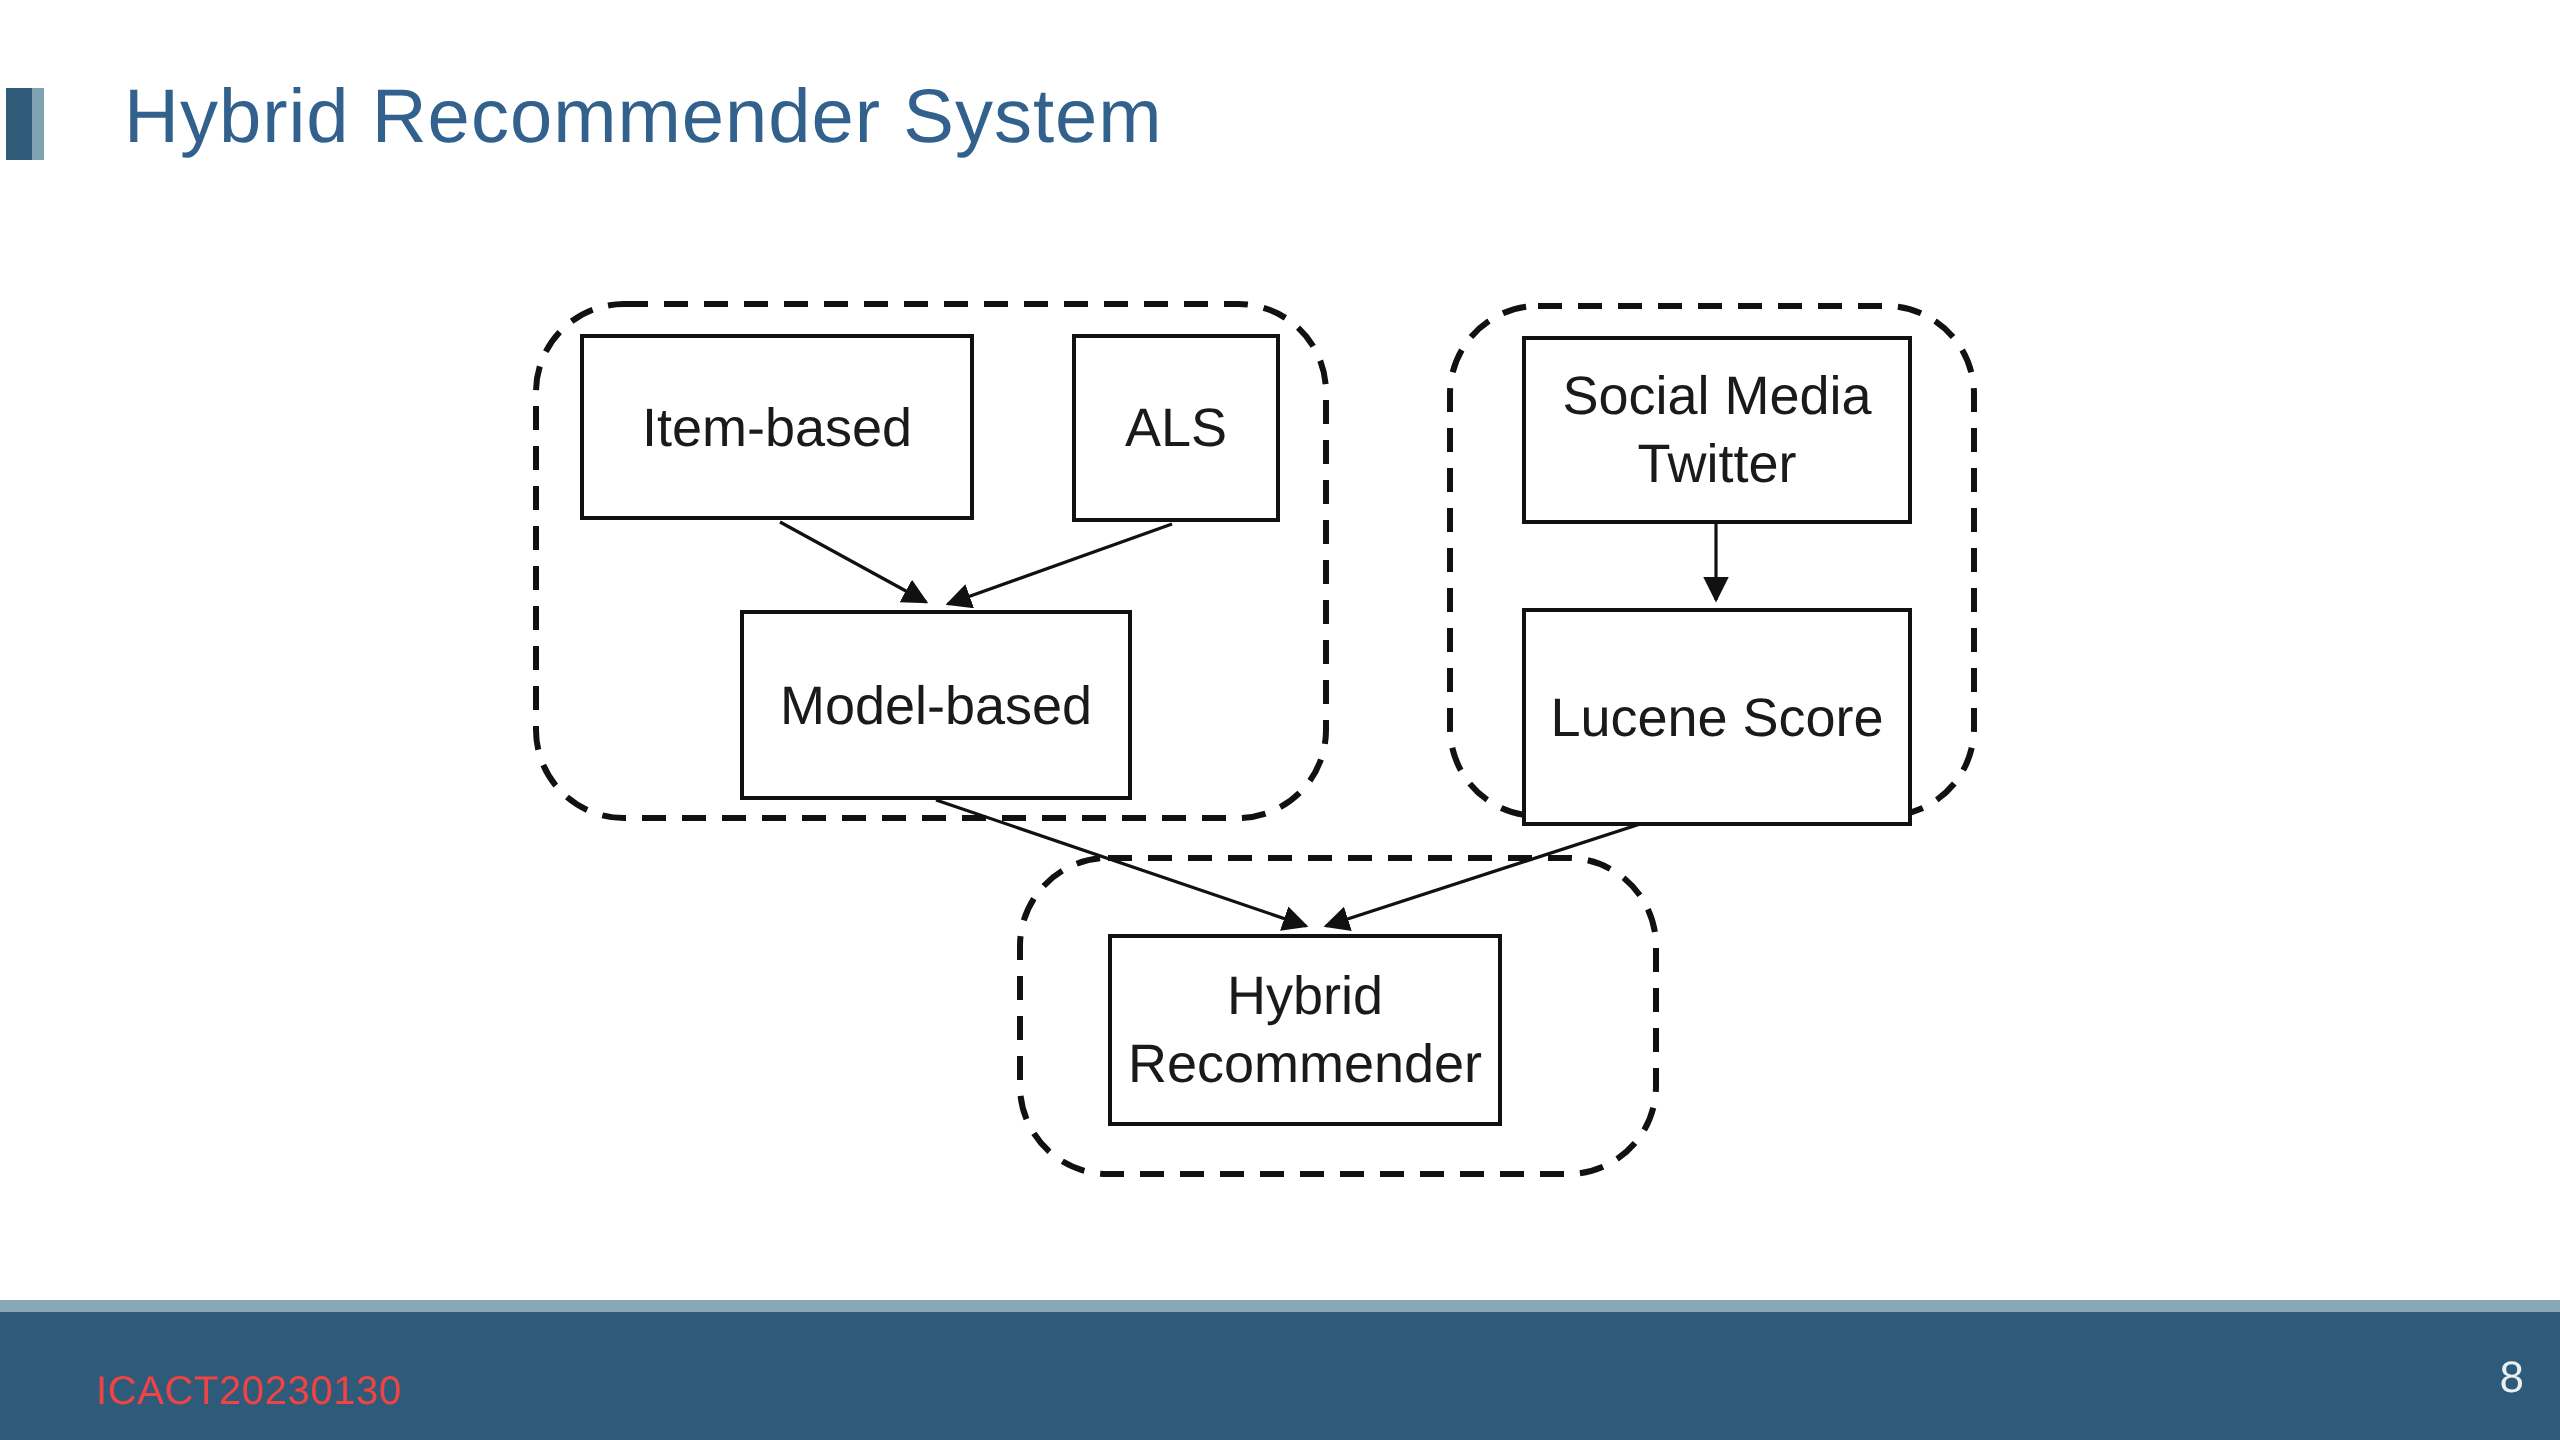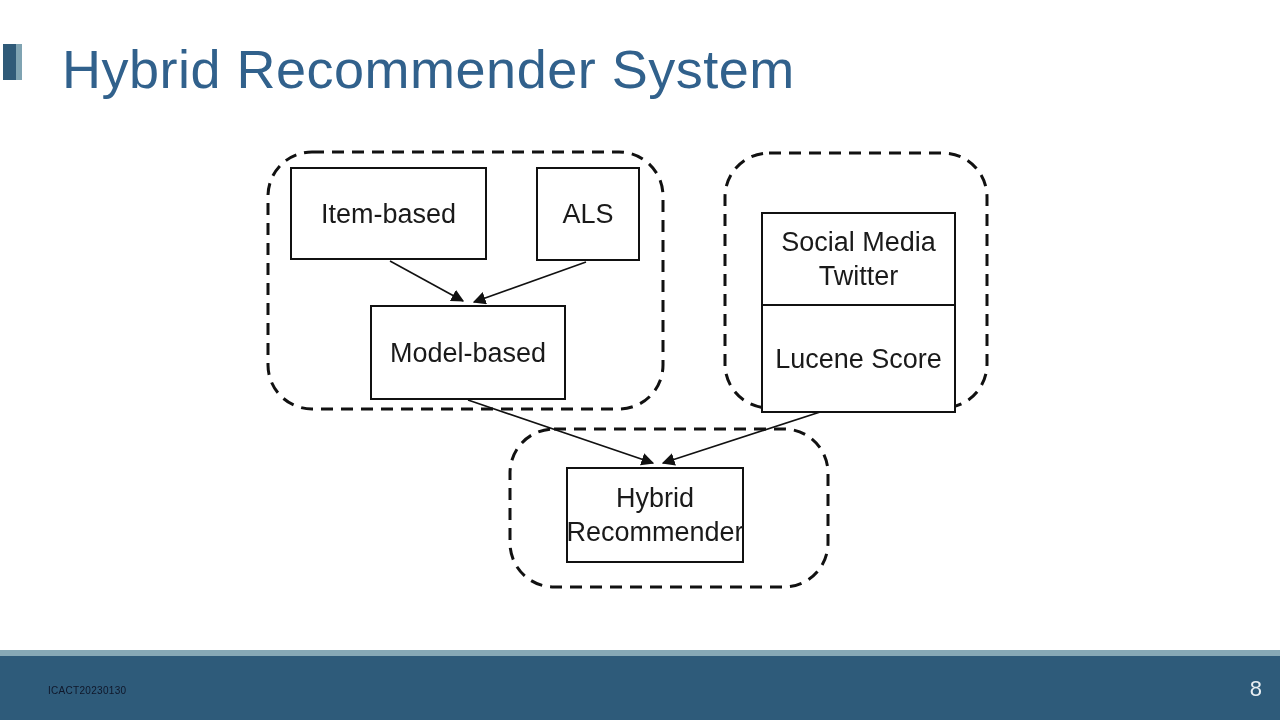--- a/index.html
+++ b/index.html
@@ -16,21 +16,21 @@
   .title-bullet {
     position: absolute; left: 3px; top: 44px;
     width: 19px; height: 36px;
     display: flex;
   }
   .title-bullet .dark  { width: 13px; height: 36px; background: #2F5A78; }
   .title-bullet .light { width: 6px;  height: 36px; background: #7FA3B2; }
 
   .slide-title {
     position: absolute; left: 62px; top: 38px;
-    font-size: 54px; font-weight: 400;
+    font-size: 38px; font-weight: 400;
     color: #31618C;
     letter-spacing: 0.5px;
     white-space: nowrap;
   }
 
   
   .diagram-layer {
     position: absolute; left: 0; top: 0;
     width: 1280px; height: 720px; border-radius: 25px;
   }
@@ -41,38 +41,38 @@
     border: 2px solid #111111;
     background: #ffffff;
     display: flex; align-items: center; justify-content: center;
     text-align: center;
     font-size: 27px; line-height: 34px;
     color: #1a1a1a;
   }
   .node-item-based   { left: 290px; top: 167px; width: 197px; height: 93px; }
   .node-als          { left: 536px; top: 167px; width: 104px; height: 94px; }
   .node-model-based  { left: 370px; top: 305px; width: 196px; height: 95px; }
-  .node-social-media { left: 761px; top: 168px; width: 195px; height: 94px; padding: 0 14px; margin-top: 44px; }
+  .node-social-media { left: 761px; top: 168px; width: 195px; height: 94px; padding: 0 14px; }
   .node-lucene       { left: 761px; top: 304px; width: 195px; height: 109px; }
-  .node-hybrid       { left: 566px; top: 467px; width: 178px; height: 96px; padding: 0 10px; }
+  .node-hybrid       { left: 554px; top: 467px; width: 197px; height: 96px; padding: 0 10px; }
 
   
   .footer-strip {
     position: absolute; left: 0; top: 650px;
     width: 1280px; height: 6px;
     background: #87A9B6;
   }
   .footer-bar {
     position: absolute; left: 0; top: 656px;
     width: 1280px; height: 64px;
     background: #2E5B7A;
   }
   .footer-conference {
     position: absolute; left: 48px; top: 685px;
-    font-size: 10px; color: #0f172a;
+    font-size: 20px; color: #ef4444;
     letter-spacing: 0.3px;
   }
   .footer-page-number {
     position: absolute; right: 18px; top: 676px;
     font-size: 22px; color: #E9EFF3;
   }
 </style>
 </head>
 <body>
 

